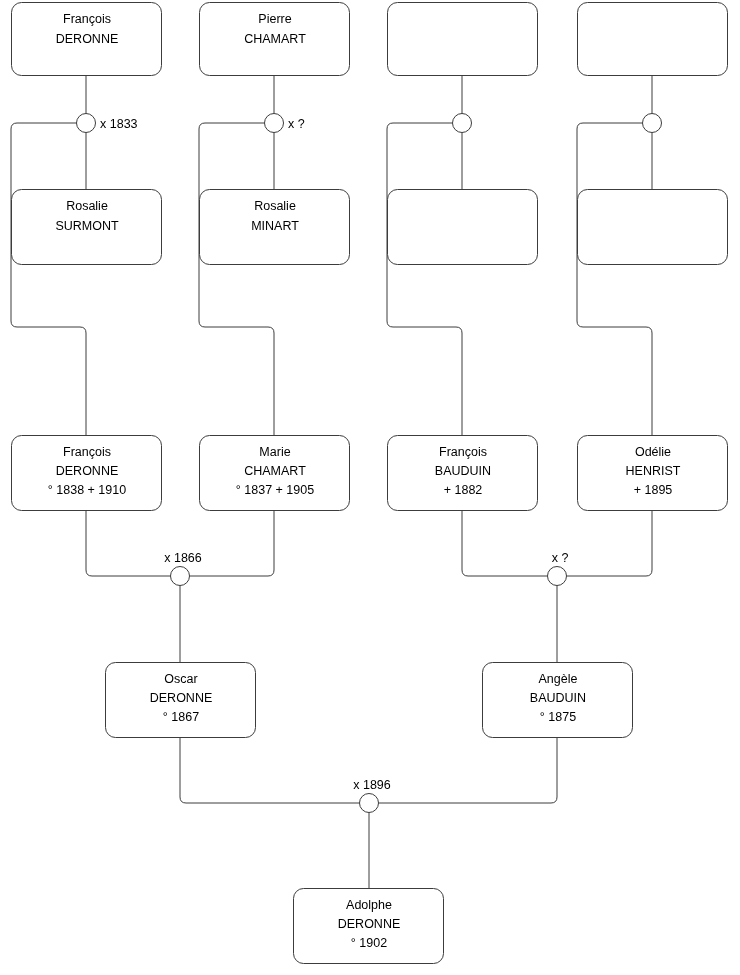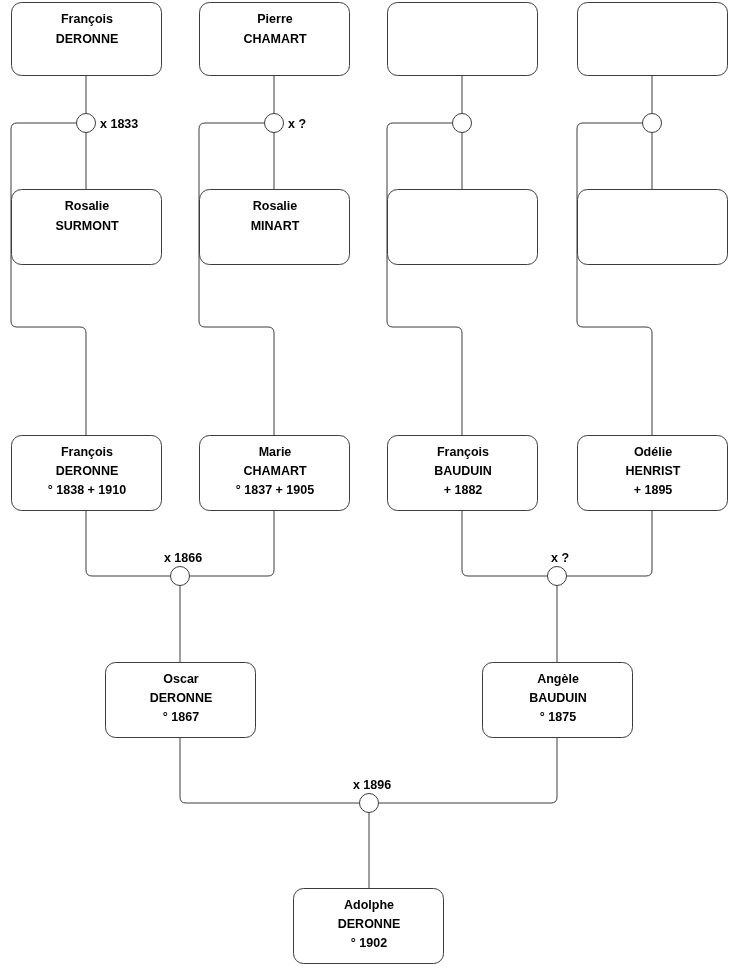--- a/index.html
+++ b/index.html
@@ -10,21 +10,20 @@
   body {
     width: 740px;
     height: 975px;
     font-family: "Liberation Sans", sans-serif;
     overflow: hidden;
   }
   #chart-root {
     position: relative;
     width: 740px;
     height: 975px;
-    font-weight: bold;
   }
   svg#tree {
     position: absolute;
     left: 0;
     top: 0;
     width: 740px;
     height: 975px;
     display: block;
   }
   .pbox {

